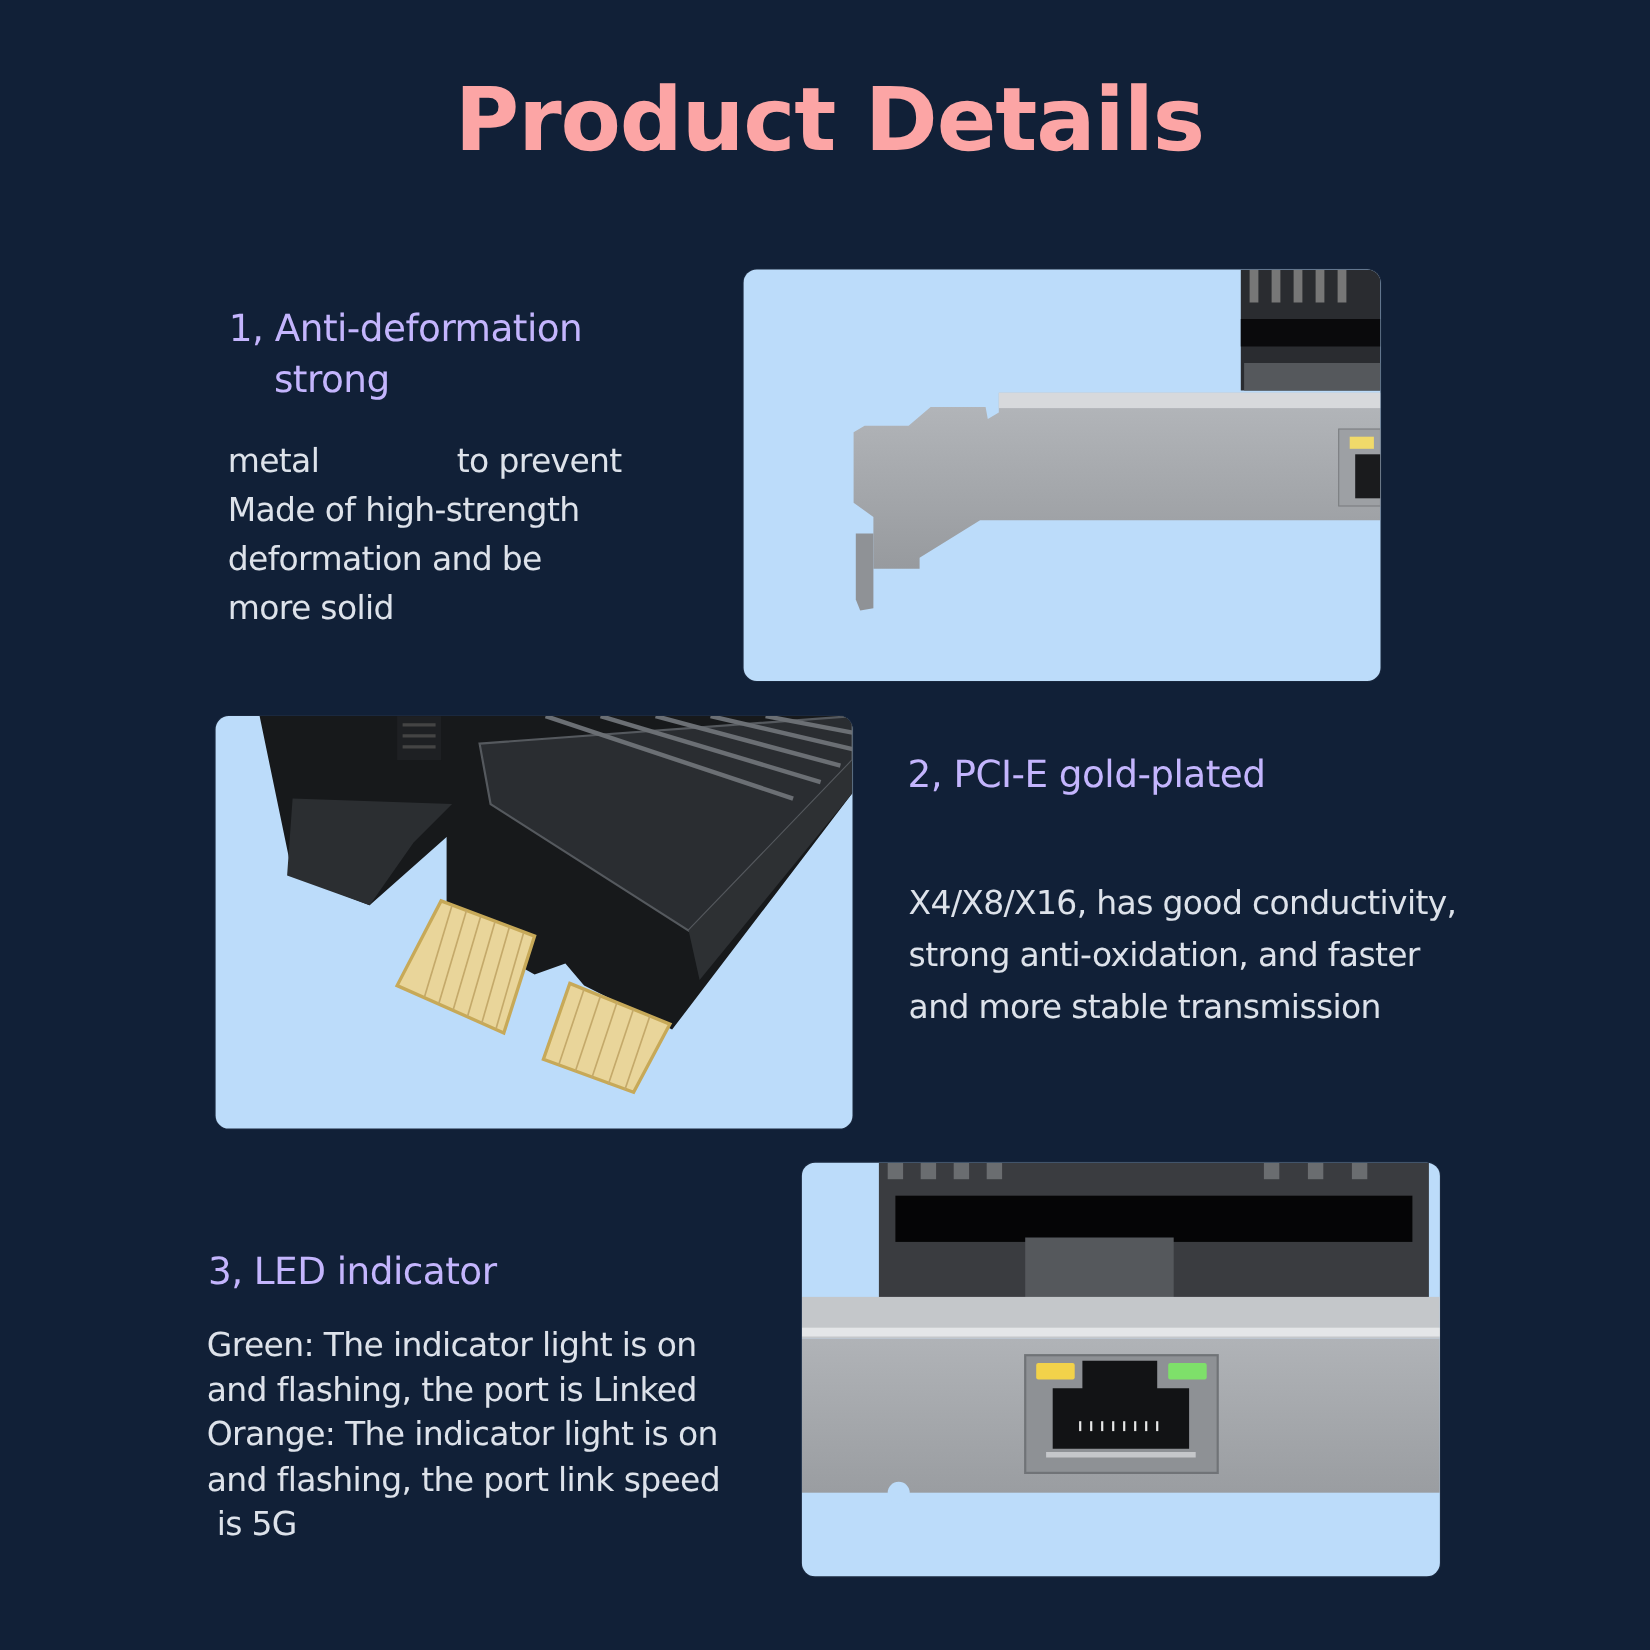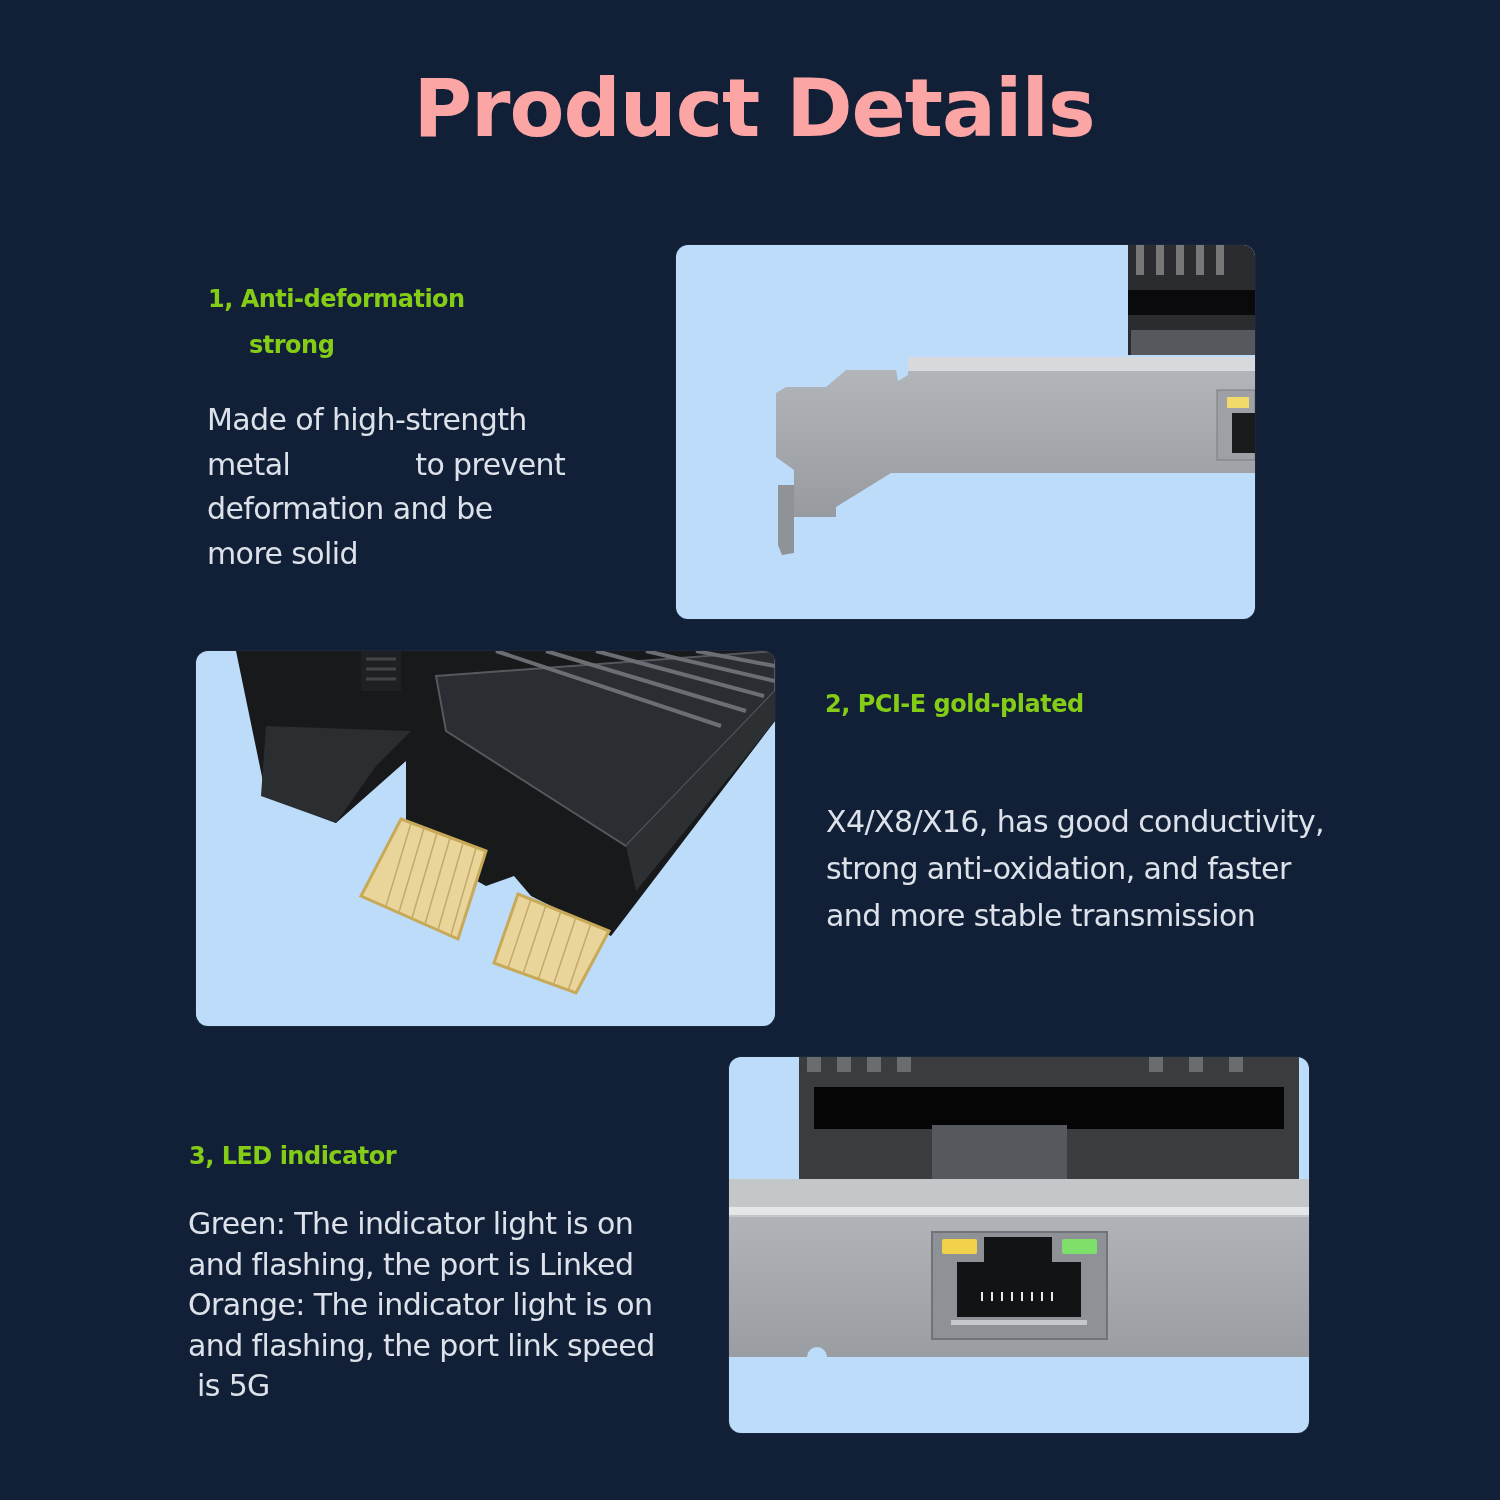--- a/index.html
+++ b/index.html
@@ -9,22 +9,22 @@
       font-family: "DejaVu Sans", "Liberation Sans", sans-serif;
       color: #f0f2f5;
       position: relative;
     }
     .title {
       position: absolute; left: 4px; top: 62px; width: 1500px;
       text-align: center; font-size: 80px; font-weight: bold;
       letter-spacing: -1px; color: #fca5a5;
     }
     .heading {
-      position: absolute; font-weight: bold; font-size: 24px; line-height: 46px;
-      color: #84cc16; letter-spacing: -0.5px;
+      position: absolute; font-weight: normal; font-size: 34px; line-height: 46px;
+      color: #c4b5fd; letter-spacing: -0.5px;
     }
     .heading .indent { display: block; padding-left: 41px; }
     .body {
       position: absolute; font-size: 30px; color: #dde2ea;
       letter-spacing: -0.6px;
     }
     .body div { white-space: pre; }
     .panel {
       position: absolute; background: #bcdcfa; border-radius: 12px; overflow: hidden;
       box-shadow: 0 0 0 1px rgba(255,255,255,0.04);
@@ -34,22 +34,22 @@
 </head>
 <body>
 
 <div class="title">Product Details</div>
 
 <div class="heading" style="left:208px; top:276px;">
   <span>1, Anti-deformation</span>
   <span class="indent">strong</span>
 </div>
 <div class="body" style="left:207px; top:398px; line-height:44.5px;">
+  <div>metal              to prevent</div>
   <div>Made of high-strength</div>
-  <div>metal              to prevent</div>
   <div>deformation and be</div>
   <div>more solid</div>
 </div>
 
 <div class="panel" style="left:676px; top:245px; width:579px; height:374px;">
   <svg width="579" height="374" viewBox="0 0 579 374">
     <defs>
       <linearGradient id="metal1" x1="0" y1="0" x2="0" y2="1">
         <stop offset="0" stop-color="#b4b7bb"></stop>
         <stop offset="1" stop-color="#979a9e"></stop>

